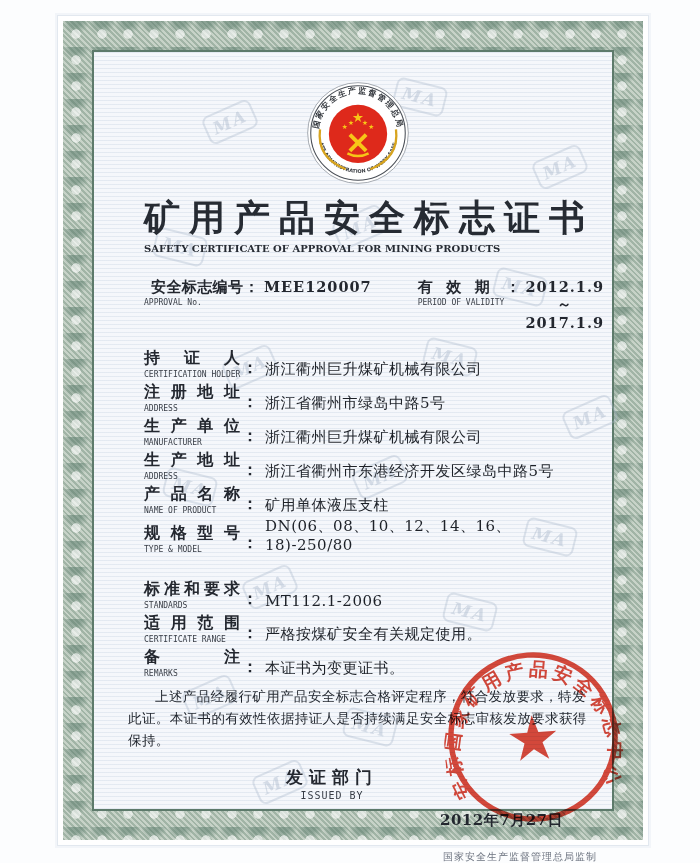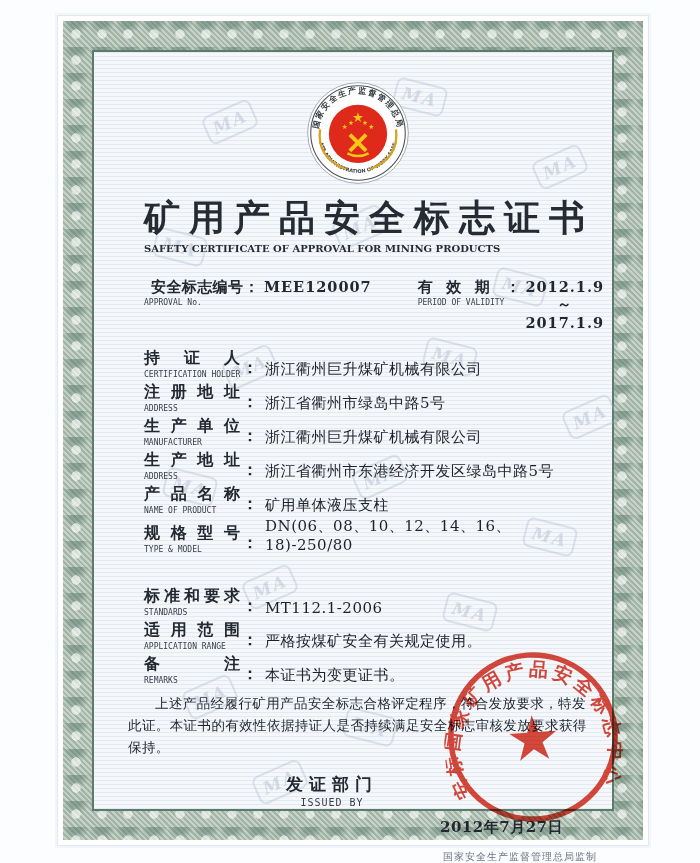--- a/index.html
+++ b/index.html
@@ -47,21 +47,21 @@
     text-align:justify; text-align-last:justify; }
   .ap-label.w1 .zh { width:92px;margin-left:7px; } .ap-label.w2 .zh { width:72px; }
   .en-sub { display:block; font-family:"DejaVu Sans Mono","Liberation Mono",monospace;
     font-size:8px; color:#383d46; margin-top:1px; white-space:nowrap; letter-spacing:0; }
   .ap-colon { font-size:15px; font-weight:bold; margin:0 5px 0 1px; }
   .ap-value { font-size:14.5px; font-weight:bold; letter-spacing:1px; padding-top:0;text-align:center; }
   .ap-right { margin-left:46px; }
 
   
   .field-row { display:flex; align-items:flex-end; min-height:34px; }
-  .field-row.gap-before { margin-top:29px; }
+  .field-row.gap-before { margin-top:22px; }
   .flabel { width:96px; flex:none; }
   .flabel .zh { display:block; font-size:16px; font-weight:bold;
     text-align:justify; text-align-last:justify; color:#23272f; }
   .fcolon { font-size:16px; font-weight:bold; margin:0 7px 0 2px; }
   .fvalue { font-size:15px; padding-top:2px; letter-spacing:.5px; color:#1d2128; }
 
   .declaration { margin:8px 0 0 -16px; width:470px; font-size:13.5px; line-height:1.62;
     text-indent:2em; letter-spacing:.4px; color:#1f242c; }
 
   .issued { margin-top:14px; text-align:center; transform:translateX(-26px); }
@@ -211,21 +211,21 @@
           <span class="flabel">
               <span class="zh">标准和要求</span>
               <span class="en-sub">STANDARDS</span>
             </span>
           <span class="fcolon">：</span>
           <span class="fvalue">MT112.1-2006</span>
         </div>
         <div class="field-row">
           <span class="flabel">
               <span class="zh">适用范围</span>
-              <span class="en-sub">APPLICATION RANGE</span>
+              <span class="en-sub">CERTIFICATE RANGE</span>
             </span>
           <span class="fcolon">：</span>
           <span class="fvalue">严格按煤矿安全有关规定使用。</span>
         </div>
         <div class="field-row">
           <span class="flabel">
               <span class="zh">备注</span>
               <span class="en-sub">REMARKS</span>
             </span>
           <span class="fcolon">：</span>

